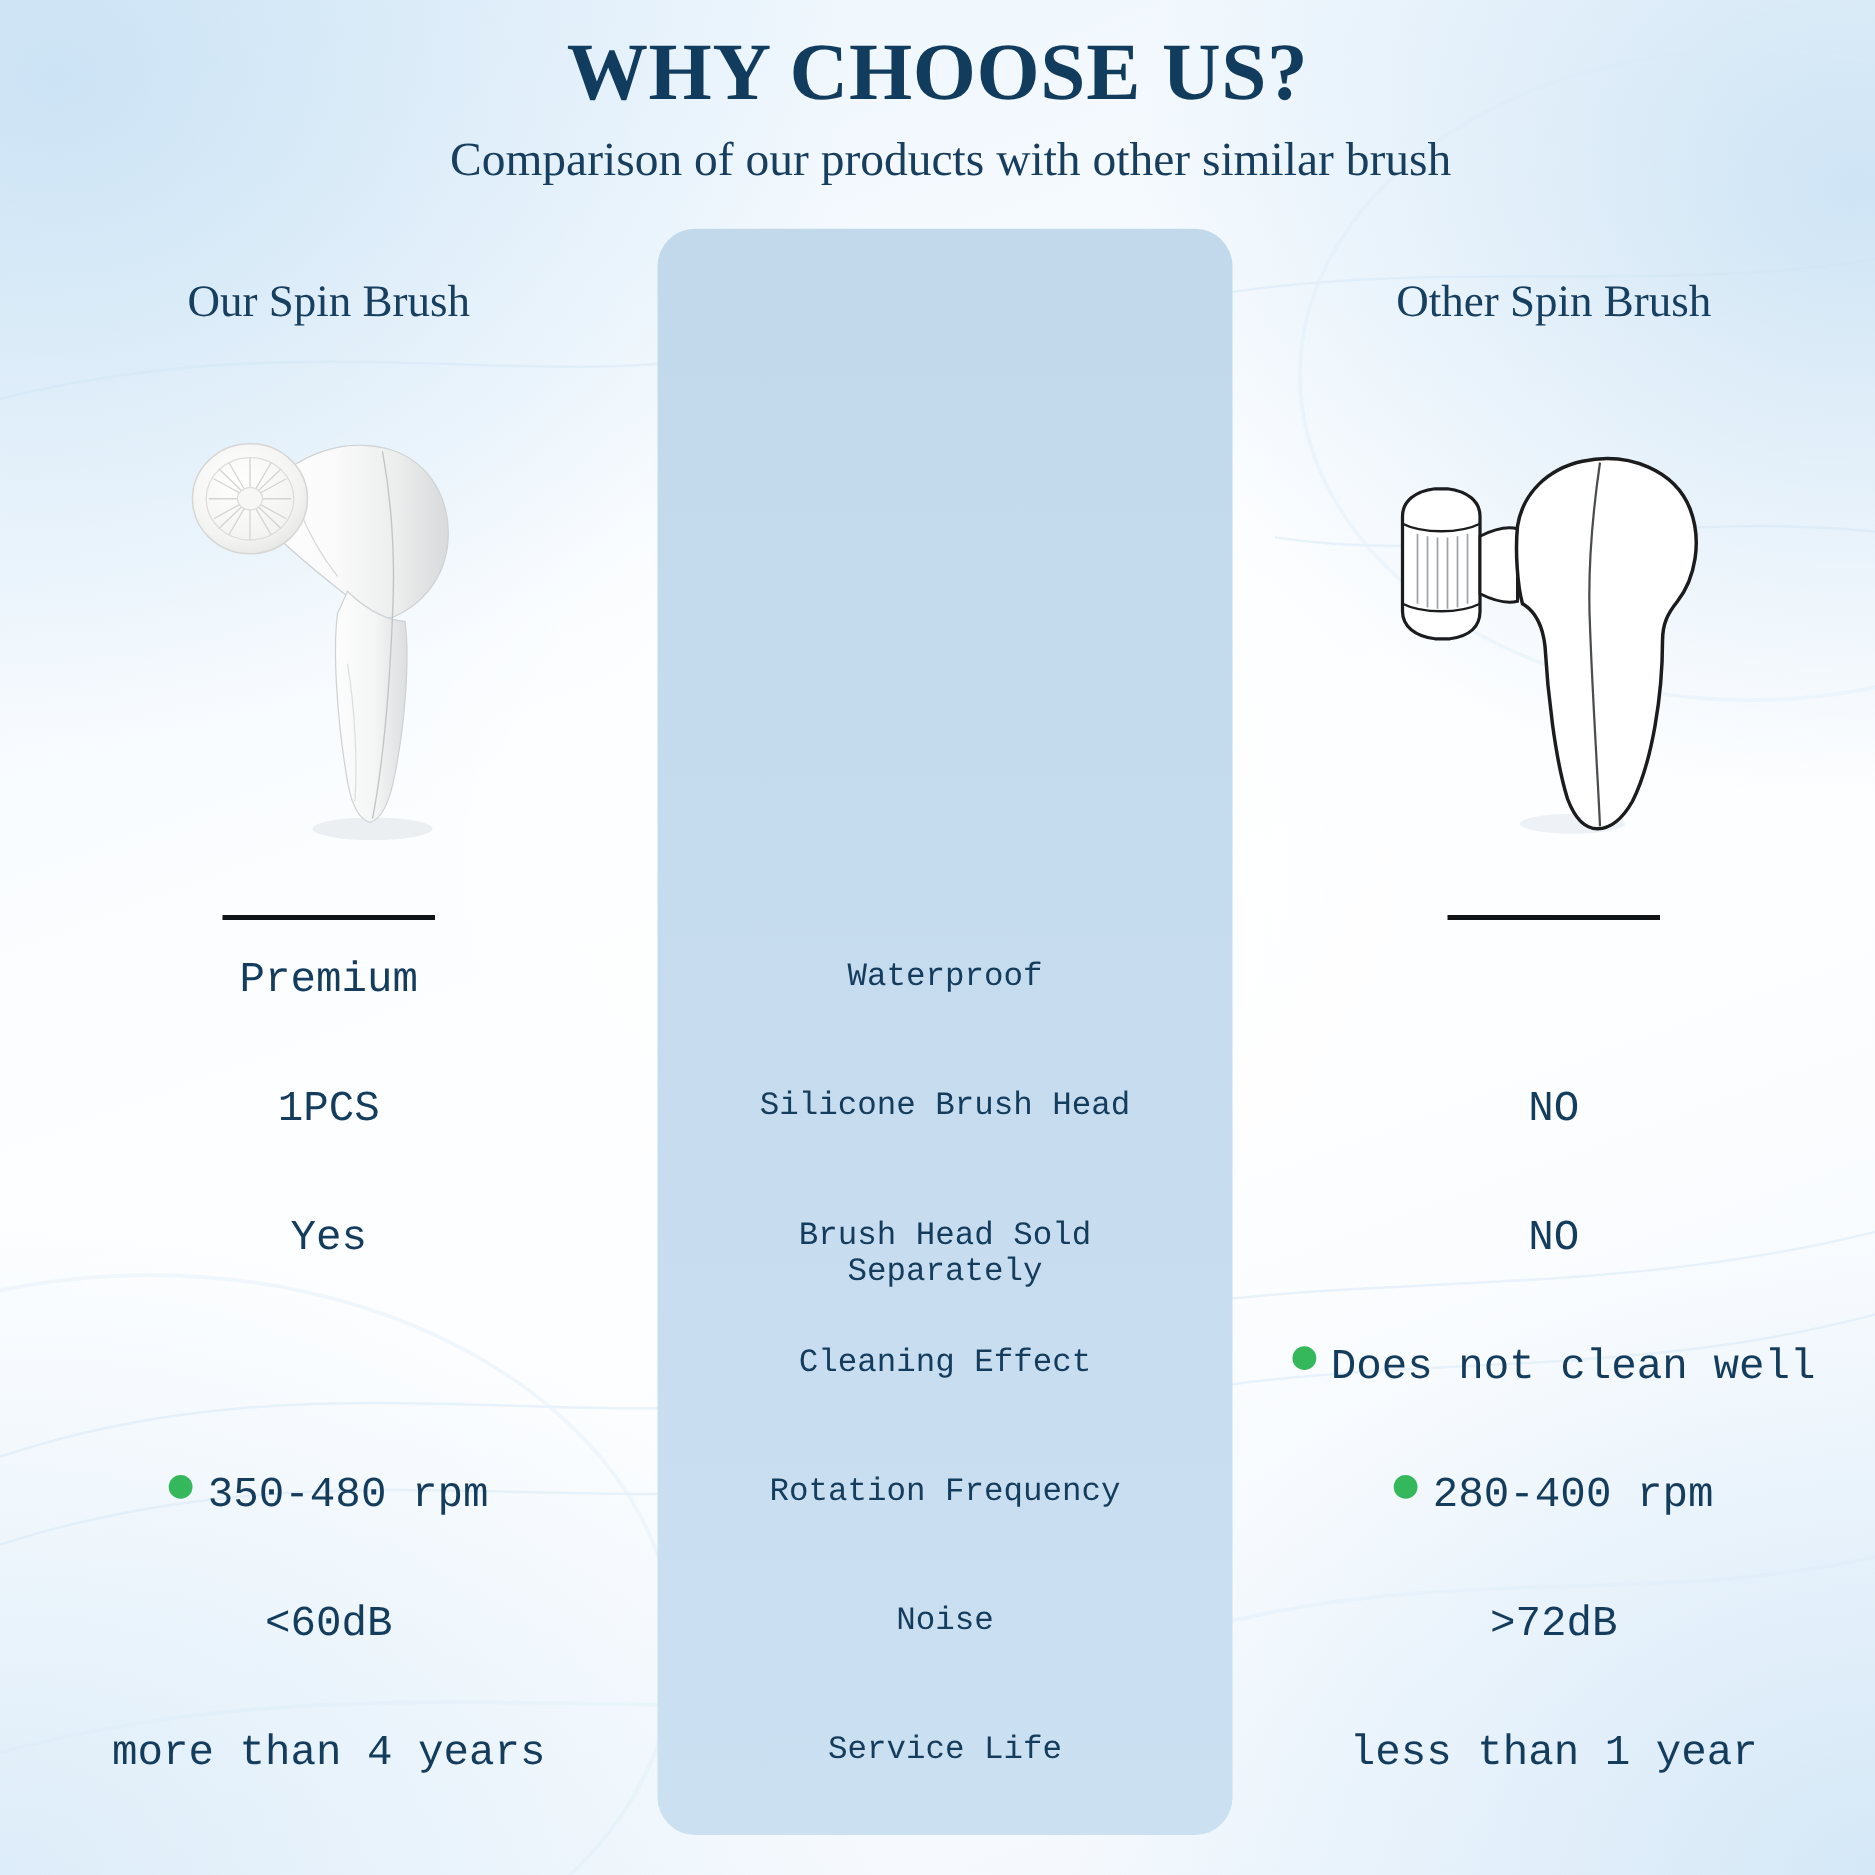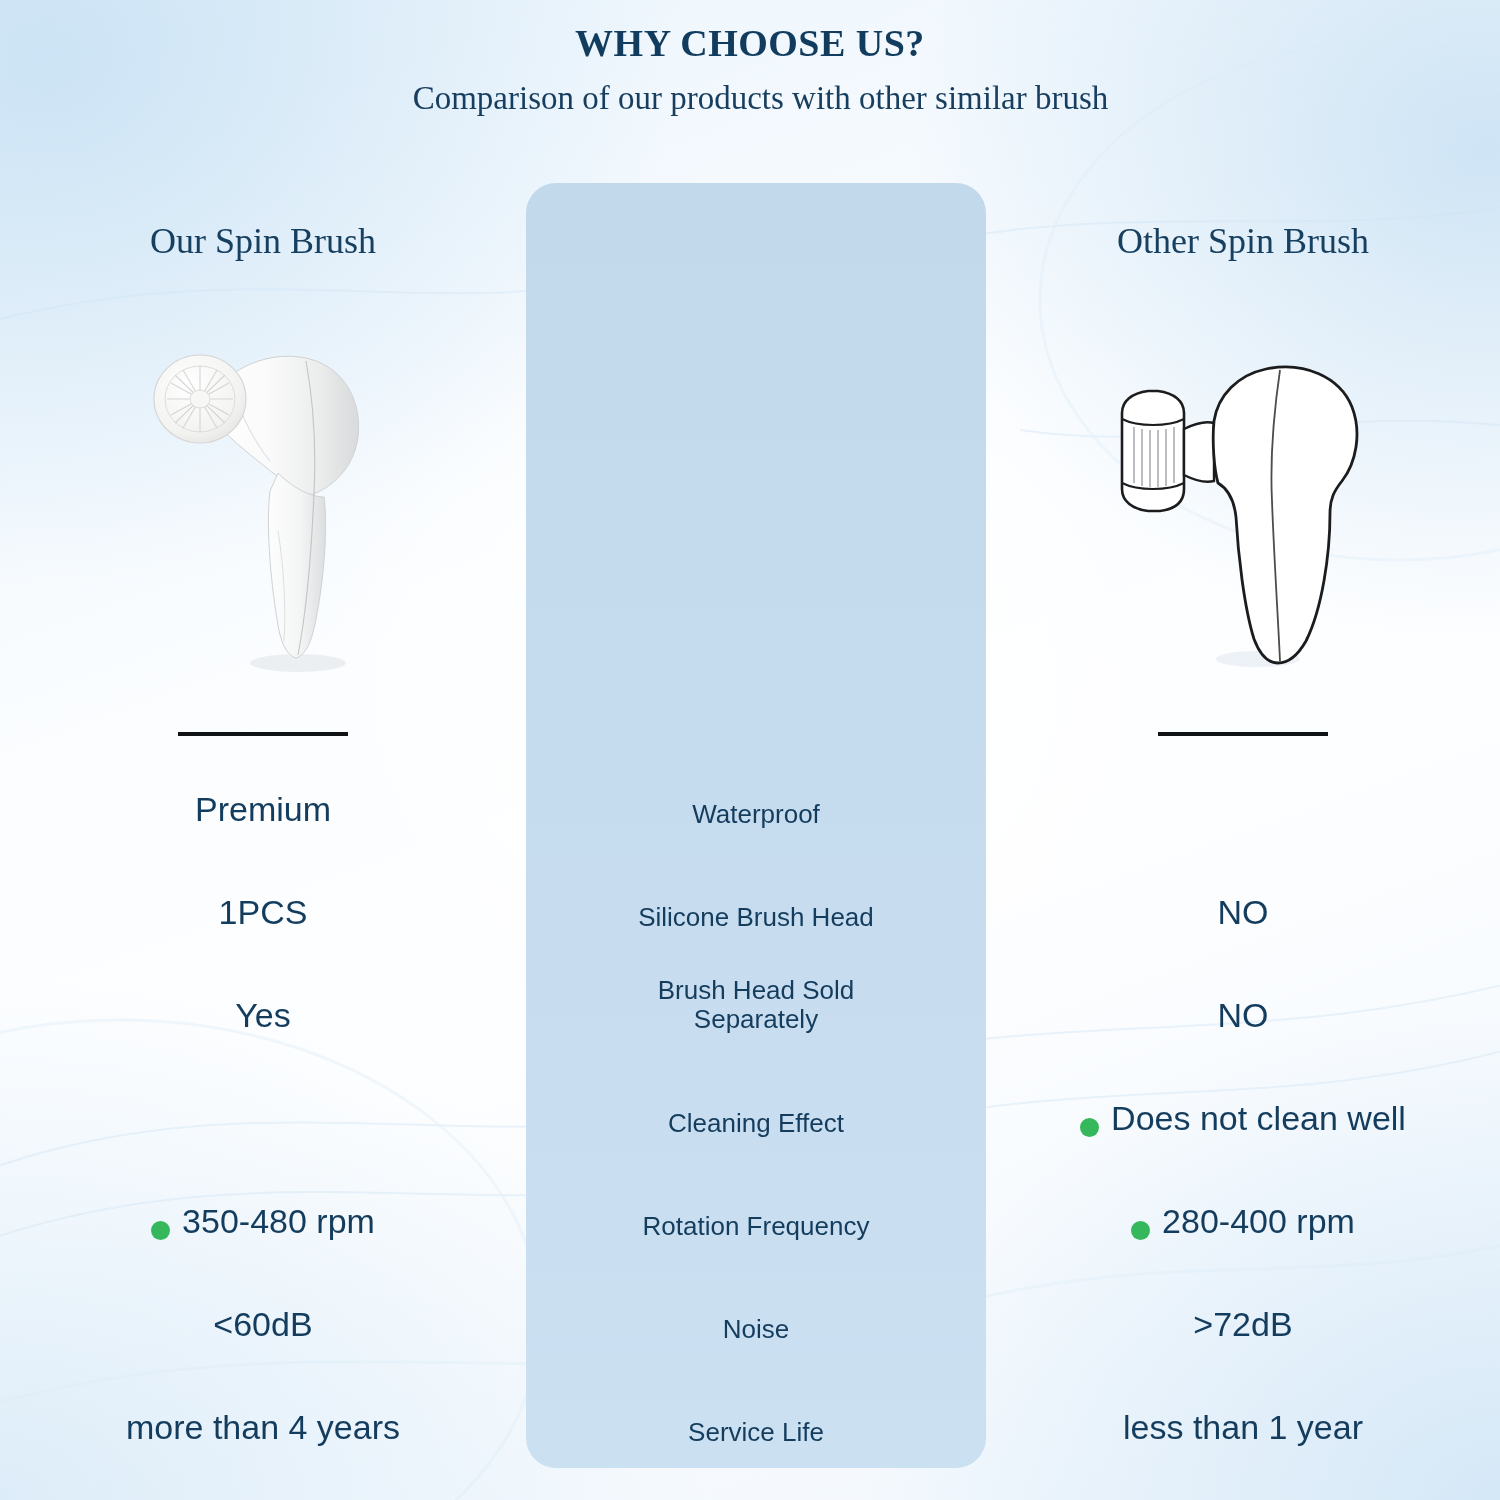--- a/index.html
+++ b/index.html
@@ -36,30 +36,30 @@
   
   #header {
     position: absolute;
     left: 0; right: 0;
     top: 24px;
     text-align: center;
     z-index: 4;
   }
   #main-title {
     font-family: "Liberation Serif", "DejaVu Serif", serif;
-    font-size: 38px;
+    font-size: 65px;
     font-weight: bold;
     letter-spacing: 0.5px;
     color: #123c5e;
     line-height: 1.05;
     margin: 0;
   }
   #subtitle {
     font-family: "Liberation Serif", "DejaVu Serif", serif;
-    font-size: 33px;
+    font-size: 38px;
     font-weight: normal;
     color: #173e5e;
     margin: 16px 0 0 0;
     line-height: 1.1;
     padding-left: 21px;
   }
 
   
   #center-panel {
     position: absolute;
@@ -123,25 +123,25 @@
   .rows {
     position: absolute;
     top: 752px;
     left: 0; right: 0;
     height: 700px;
   }
   .row {
     position: absolute;
     left: 0; right: 0;
     display: flex;
-    align-items: flex-end;
+    align-items: flex-start;
     justify-content: center;
     text-align: center;
     color: #143c5d;
-    font-family: Liberation Sans, sans-serif;
+    font-family: Liberation Mono, monospace;
     line-height: 1.05;
   }
   .col-side .row { font-size: 34px; }
   .col-center .row { font-size: 26px; }
   .row-0 { top: 0px;   height: 60px; }
   .row-1 { top: 103px; height: 60px; }
   .row-2 { top: 206px; height: 60px; }
   .row-3 { top: 309px; height: 60px; }
   .row-4 { top: 412px; height: 60px; }
   .row-5 { top: 515px; height: 60px; }

